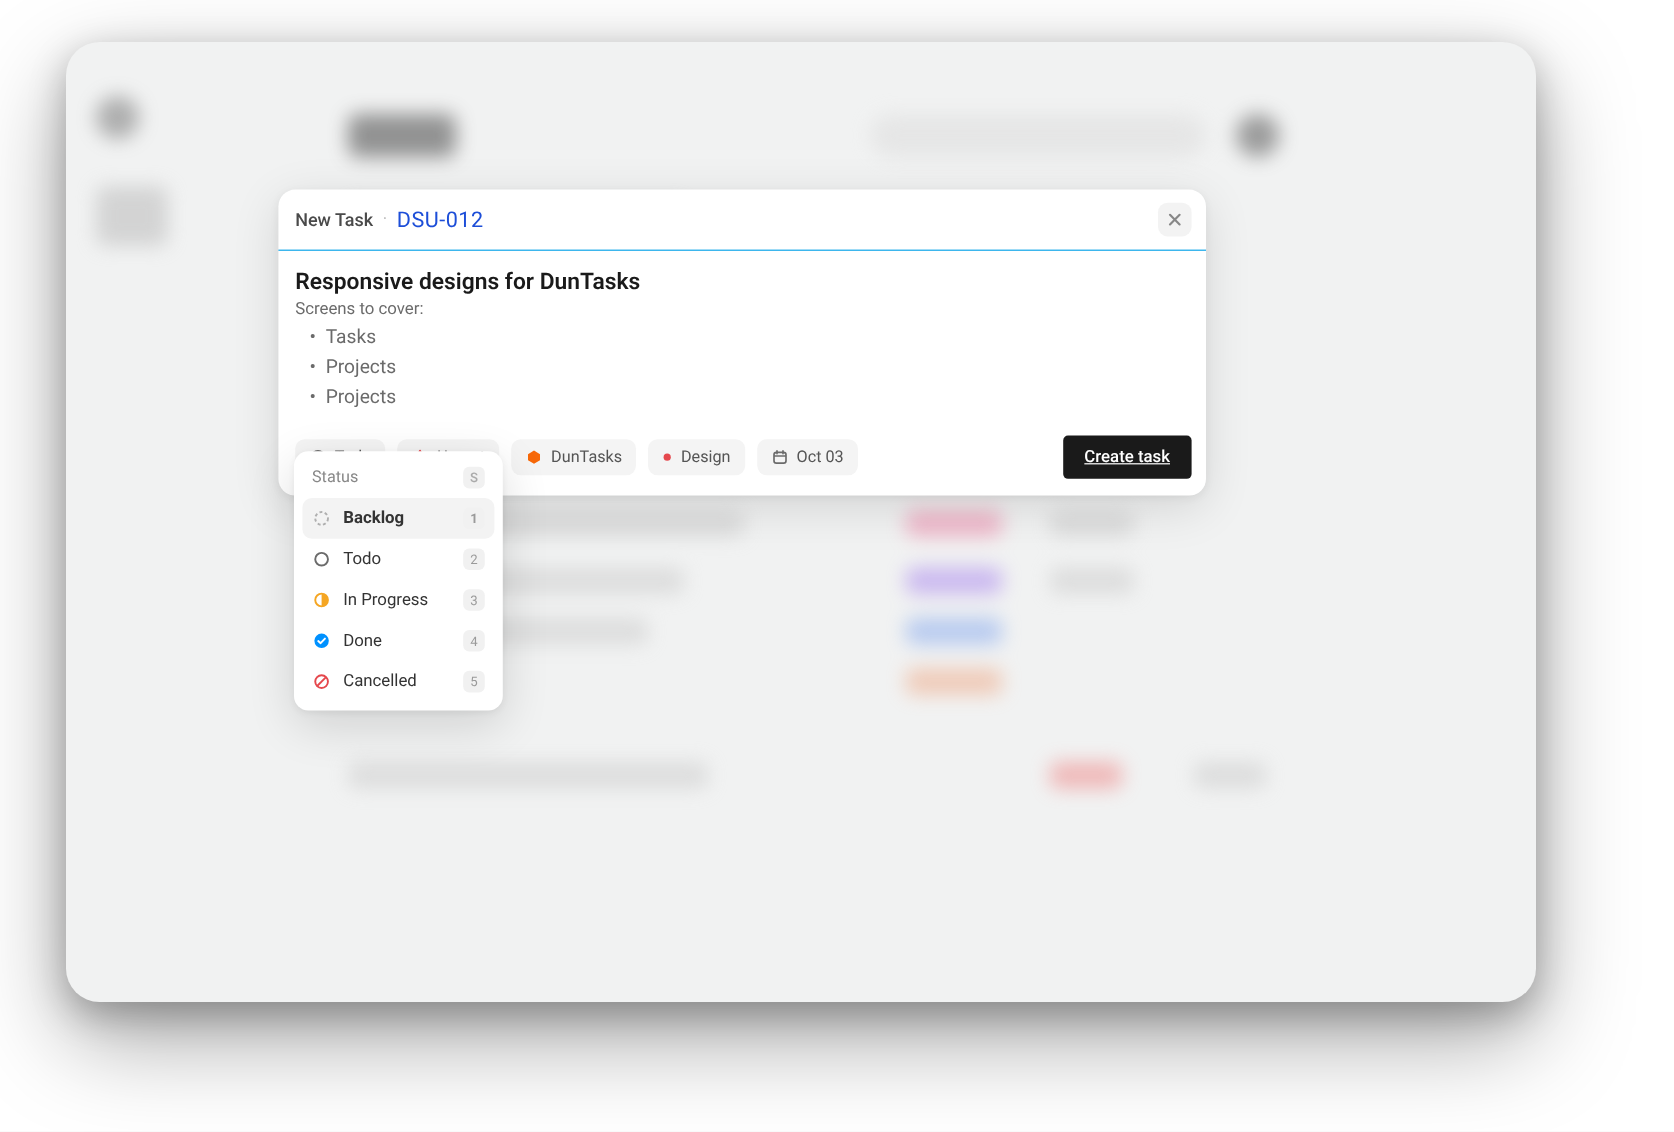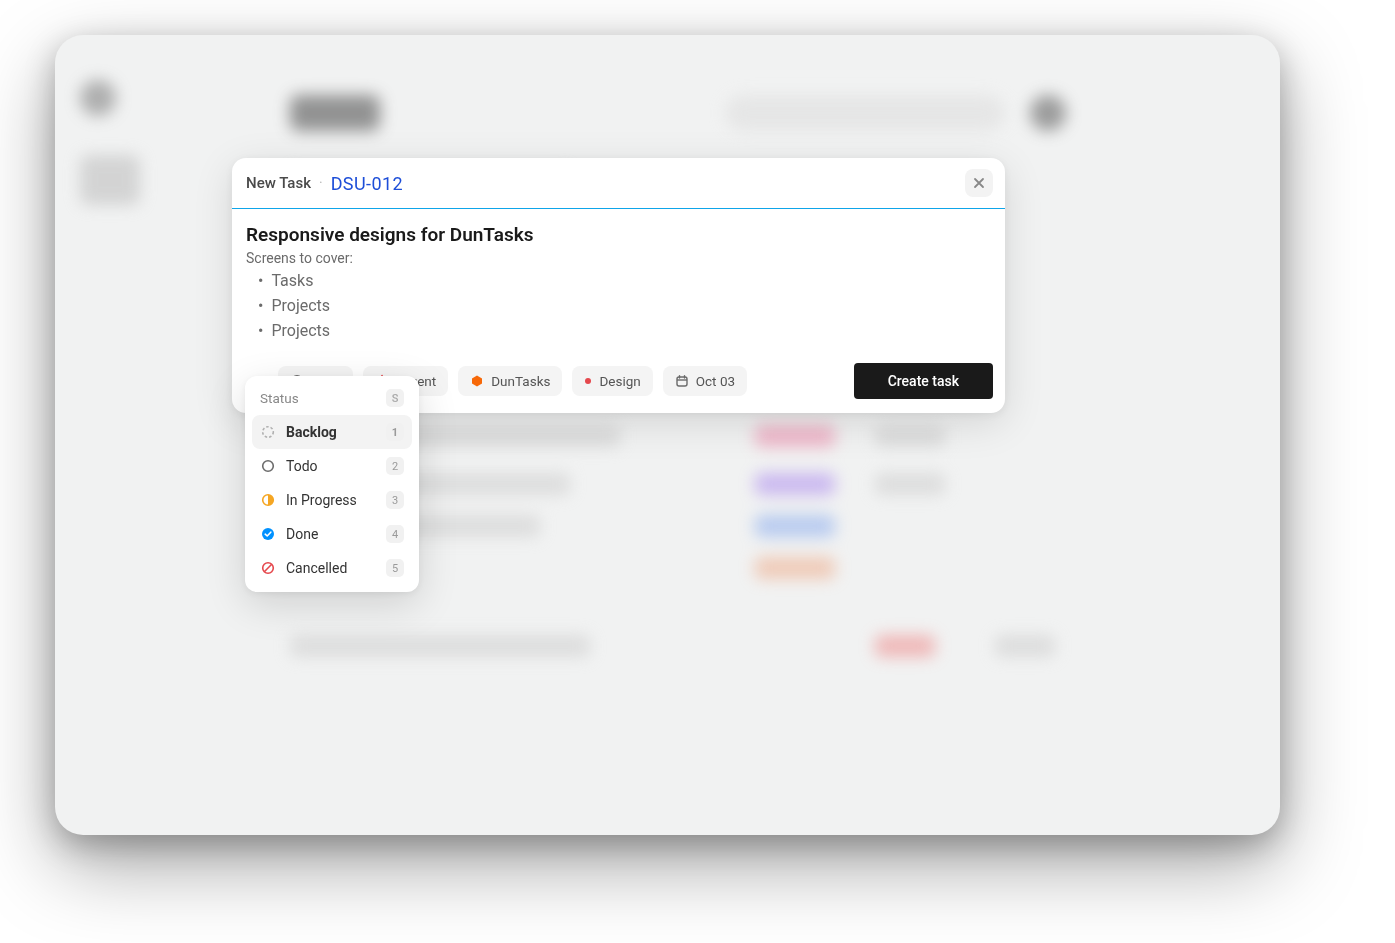--- a/index.html
+++ b/index.html
@@ -139,43 +139,43 @@
     }
     .task-desc-list li::before {
       content: "•";
       margin: 0 8px 0 6px;
     }
     .modal-footer {
       display: flex;
       align-items: center;
       padding: 10px 12px 14px 14px;
       gap: 10px;
-      margin-left: 32px;
     }
     .chip {
       display: inline-flex;
       align-items: center;
       gap: 7px;
       background: #f4f4f4;
       border-radius: 8px;
       padding: 7px 12px;
       font-size: 13.5px;
       color: #555;
       cursor: pointer;
     }
     .chip .chip-icon { display: inline-flex; align-items: center; justify-content: center; }
     .create-btn {
       margin-left: auto;
       background: #1a1a1a;
       color: #fff;
       border-radius: 4px;
-      padding: 10px 34px;
+      padding: 10px 18px;
       font-size: 14px;
       font-weight: 500;
       cursor: pointer;
+      text-decoration: underline;
     }
     
     .dropdown {
       position: absolute;
       left: 245px;
       top: 376px;
       width: 174px;
       background: #fff;
       border-radius: 12px;
       box-shadow: 0 12px 40px rgba(0,0,0,0.14), 0 2px 6px rgba(0,0,0,0.06);

